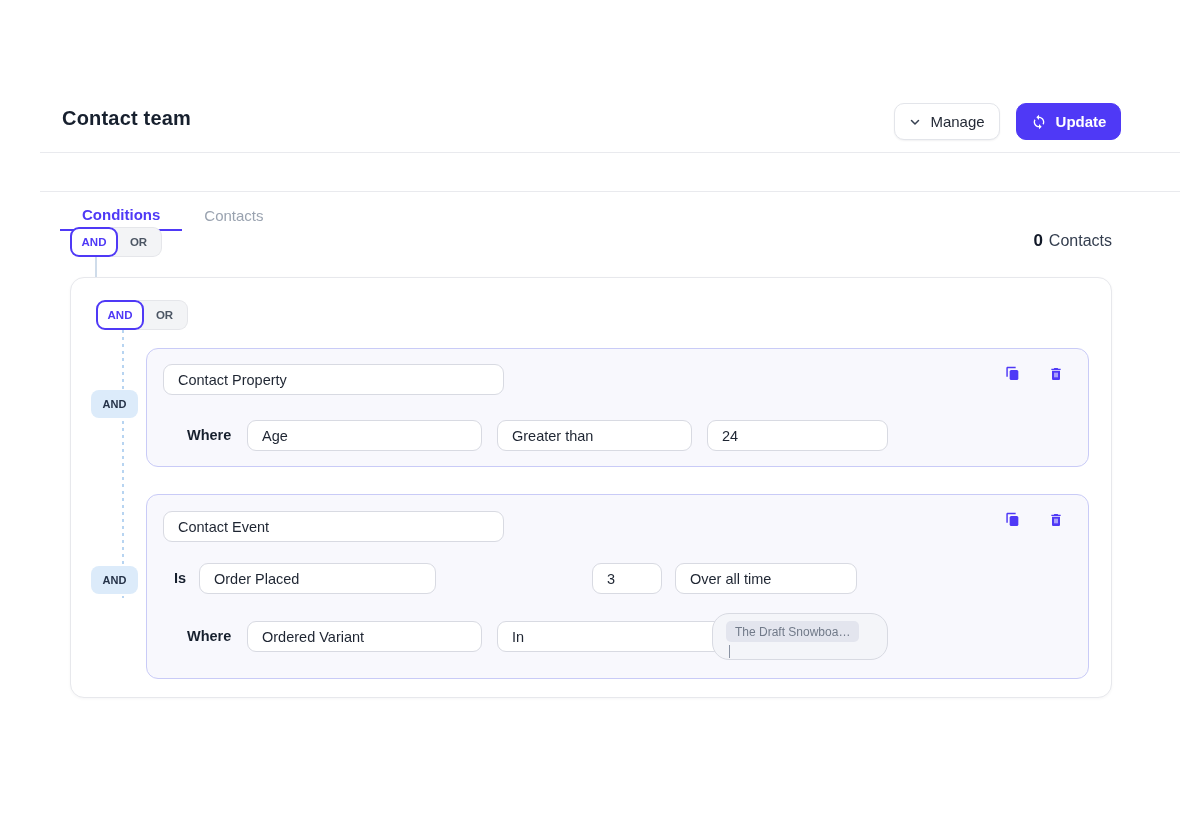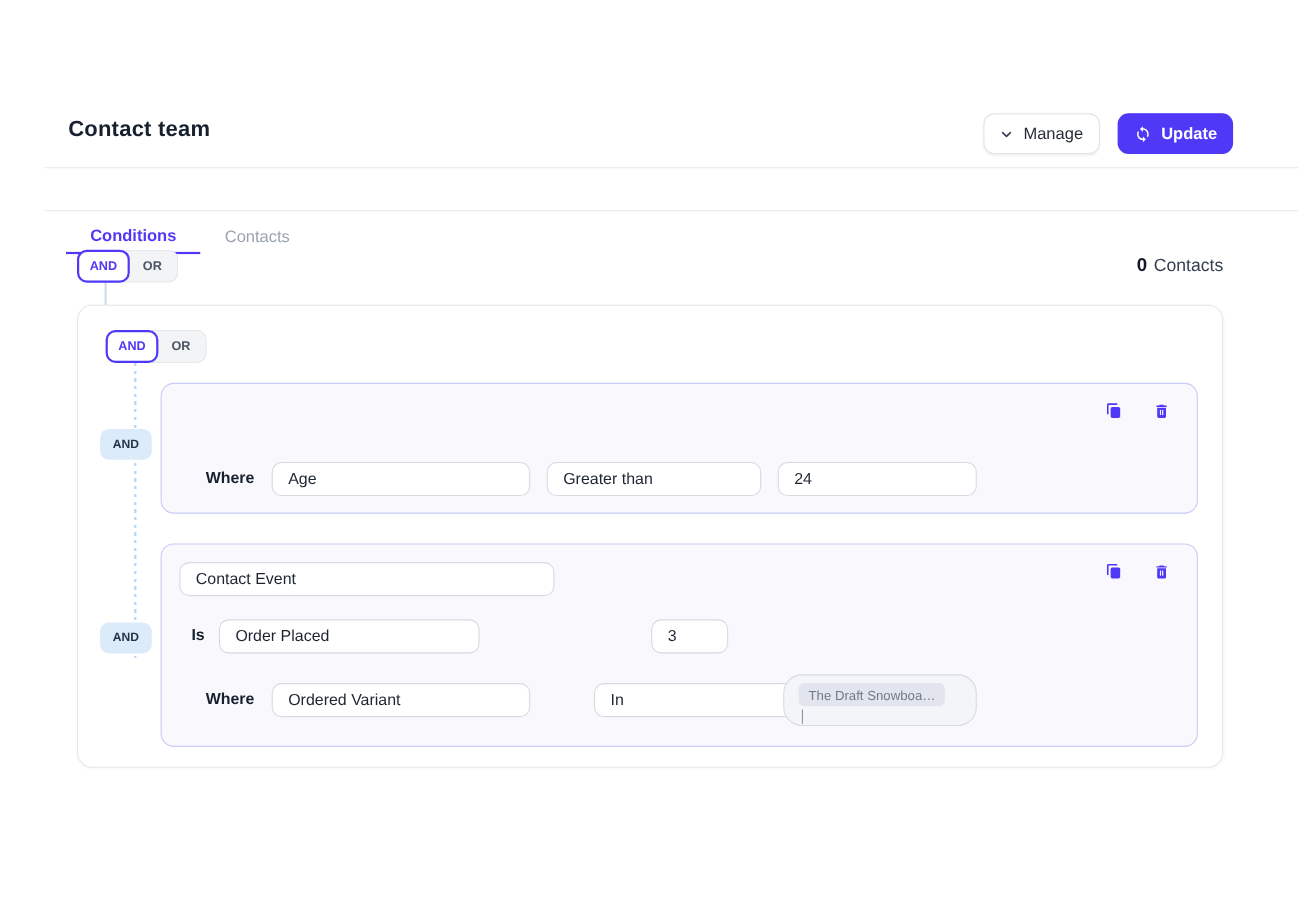--- a/index.html
+++ b/index.html
@@ -132,20 +132,21 @@
   <div class="abs toggle toggle-inner">
     <div class="toggle-and">AND</div>
     <div class="toggle-or">OR</div>
   </div>
 
   <div class="abs dotted-line"></div>
   <div class="abs and-badge and-badge-1">AND</div>
   <div class="abs and-badge and-badge-2">AND</div>
 
   <div class="abs card card-1">
+    <div class="abs field type-select" style="top:15px;">Contact Property</div>
 
     <div class="abs card-icons">
       <div class="icon-btn">
         <span>
           <svg viewBox="0 0 24 24" fill="currentColor">
               <path d="M16 1H4c-1.1 0-2 .9-2 2v13h2.2V3.2H16V1z"></path>
               <rect x="7" y="6" width="13" height="15" rx="2.4"></rect>
             </svg>
         </span>
       </div>
@@ -185,24 +186,25 @@
               <rect x="9.7" y="10" width="1.6" height="7" fill="#f8f8fd"></rect>
               <rect x="12.7" y="10" width="1.6" height="7" fill="#f8f8fd"></rect>
             </svg>
         </span>
       </div>
     </div>
 
     <div class="abs row-label" style="left:27px;top:75px;">Is</div>
     <div class="abs field" style="left:52px;top:68px;width:237px;">Order Placed</div>
     <div class="abs field" style="left:445px;top:68px;width:70px;">3</div>
+    <div class="abs field" style="left:528px;top:68px;width:182px;">Over all time</div>
 
     <div class="abs row-label" style="left:40px;top:133px;">Where</div>
     <div class="abs field" style="left:100px;top:126px;width:235px;">Ordered Variant</div>
-    <div class="abs field" style="left:350px;top:126px;width:226px;margin-left:43px;">In</div>
+    <div class="abs field" style="left:350px;top:126px;width:226px;">In</div>
 
     <div class="abs chip-box">
       <div class="chip">The Draft Snowboa…</div>
       <div class="cursor"></div>
     </div>
   </div>
 
 </div>
 
 </body></html>

